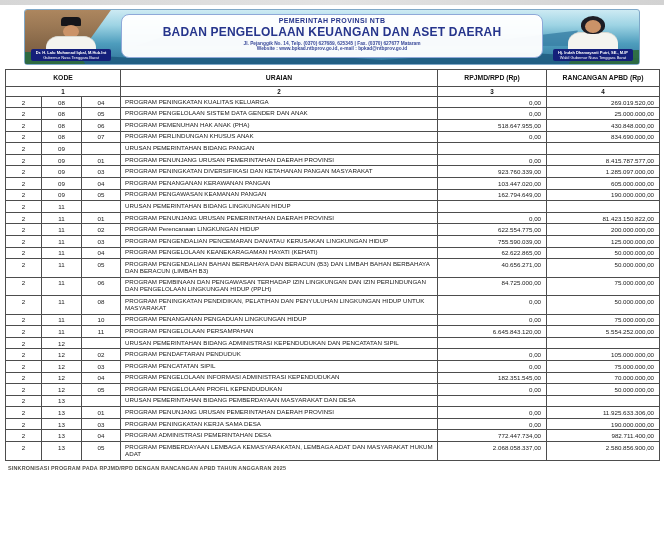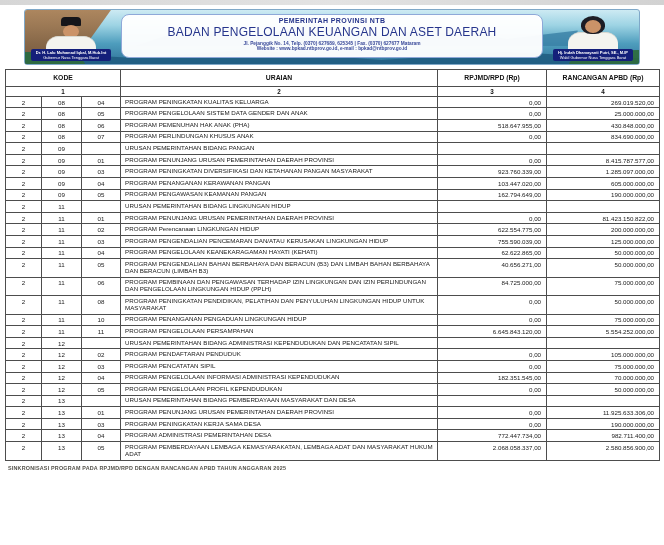--- a/index.html
+++ b/index.html
@@ -30,21 +30,21 @@
   .cliff { left:0; top:0; bottom:0; width:14%; background:linear-gradient(180deg,#a97b4e,#7c5230); clip-path:polygon(0 0,100% 0,55% 100%,0 100%); opacity:.9; }
   .foliage-l { left:0; bottom:0; width:60px; height:12px; background:#2e6b3c; border-radius:0 100% 0 0; opacity:.9; }
   .foliage-r { right:0; bottom:0; width:70px; height:14px; background:#2e6b3c; border-radius:100% 0 0 0; opacity:.9; }
 
   .center-box {
     position:absolute; left:96px; right:96px; top:4px; bottom:6px;
     background:rgba(255,255,255,.96); border:1px solid #8ea8d8; border-radius:8px;
     text-align:center; padding-top:2px; box-sizing:border-box; z-index:3;
   }
   .lh-province { font-size:7px; font-weight:bold; color:#26358c; letter-spacing:.4px; }
-  .lh-agency  { font-size:12px; font-weight:normal; color:#26358c; letter-spacing:.2px; margin-top:1px; }
+  .lh-agency  { font-size:12px; font-weight:bold; color:#26358c; letter-spacing:.2px; margin-top:1px; }
   .lh-address { font-size:4.8px; font-weight:bold; color:#3a4a9a; margin-top:1.5px; }
   .lh-contact { font-size:4.8px; font-weight:bold; color:#3a4a9a; }
 
   .portrait { position:absolute; top:2px; bottom:2px; width:82px; z-index:2; }
   .portrait.left { left:5px; }
   .portrait.right { right:5px; }
   .peci { width:20px; height:9px; background:#15151a; border-radius:4px 4px 1px 1px; margin:5px auto 0; }
   .hijab { width:24px; height:18px; background:#1c1c24; border-radius:50% 50% 42% 42%; margin:4px auto 0; position:relative; }
   .face { width:16px; height:13px; background:#cb9368; border-radius:50%; margin:-1px auto 0; }
   .hijab .face { position:absolute; left:4px; top:4px; margin:0; }

